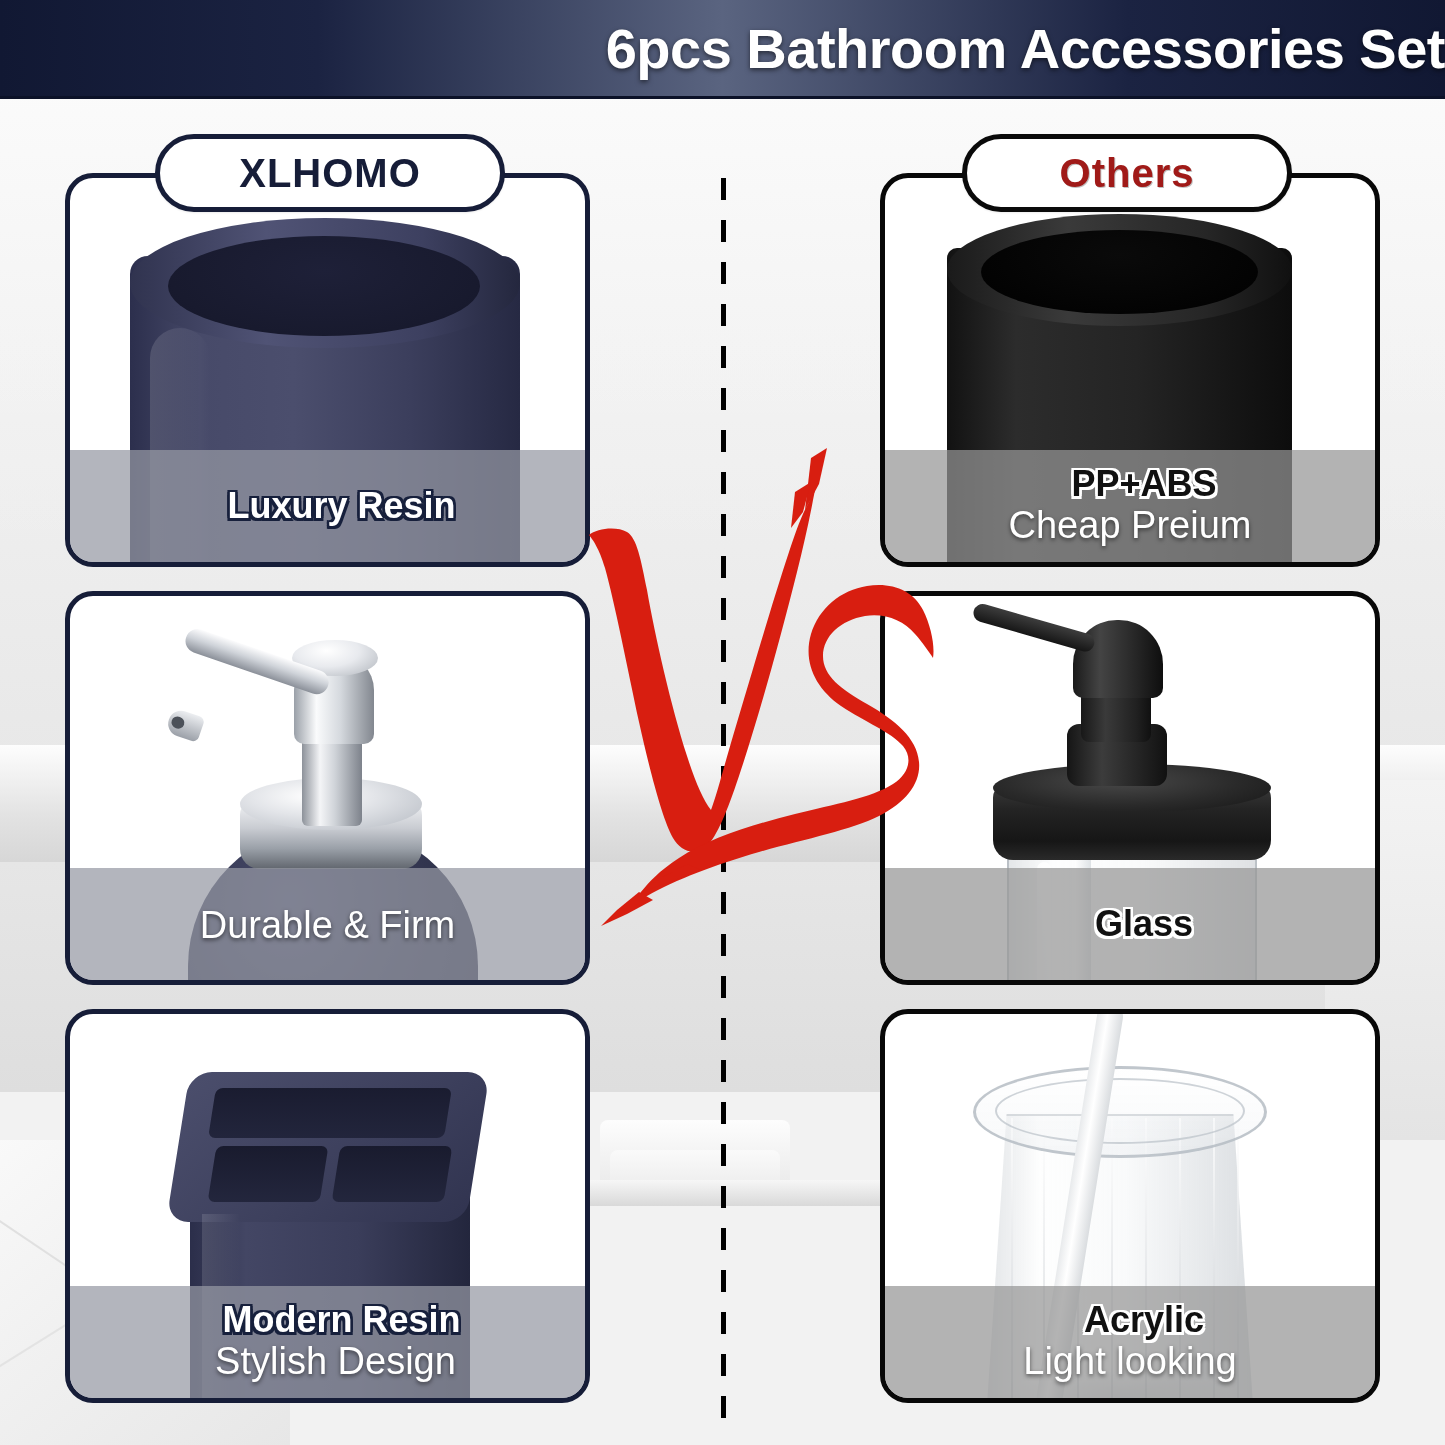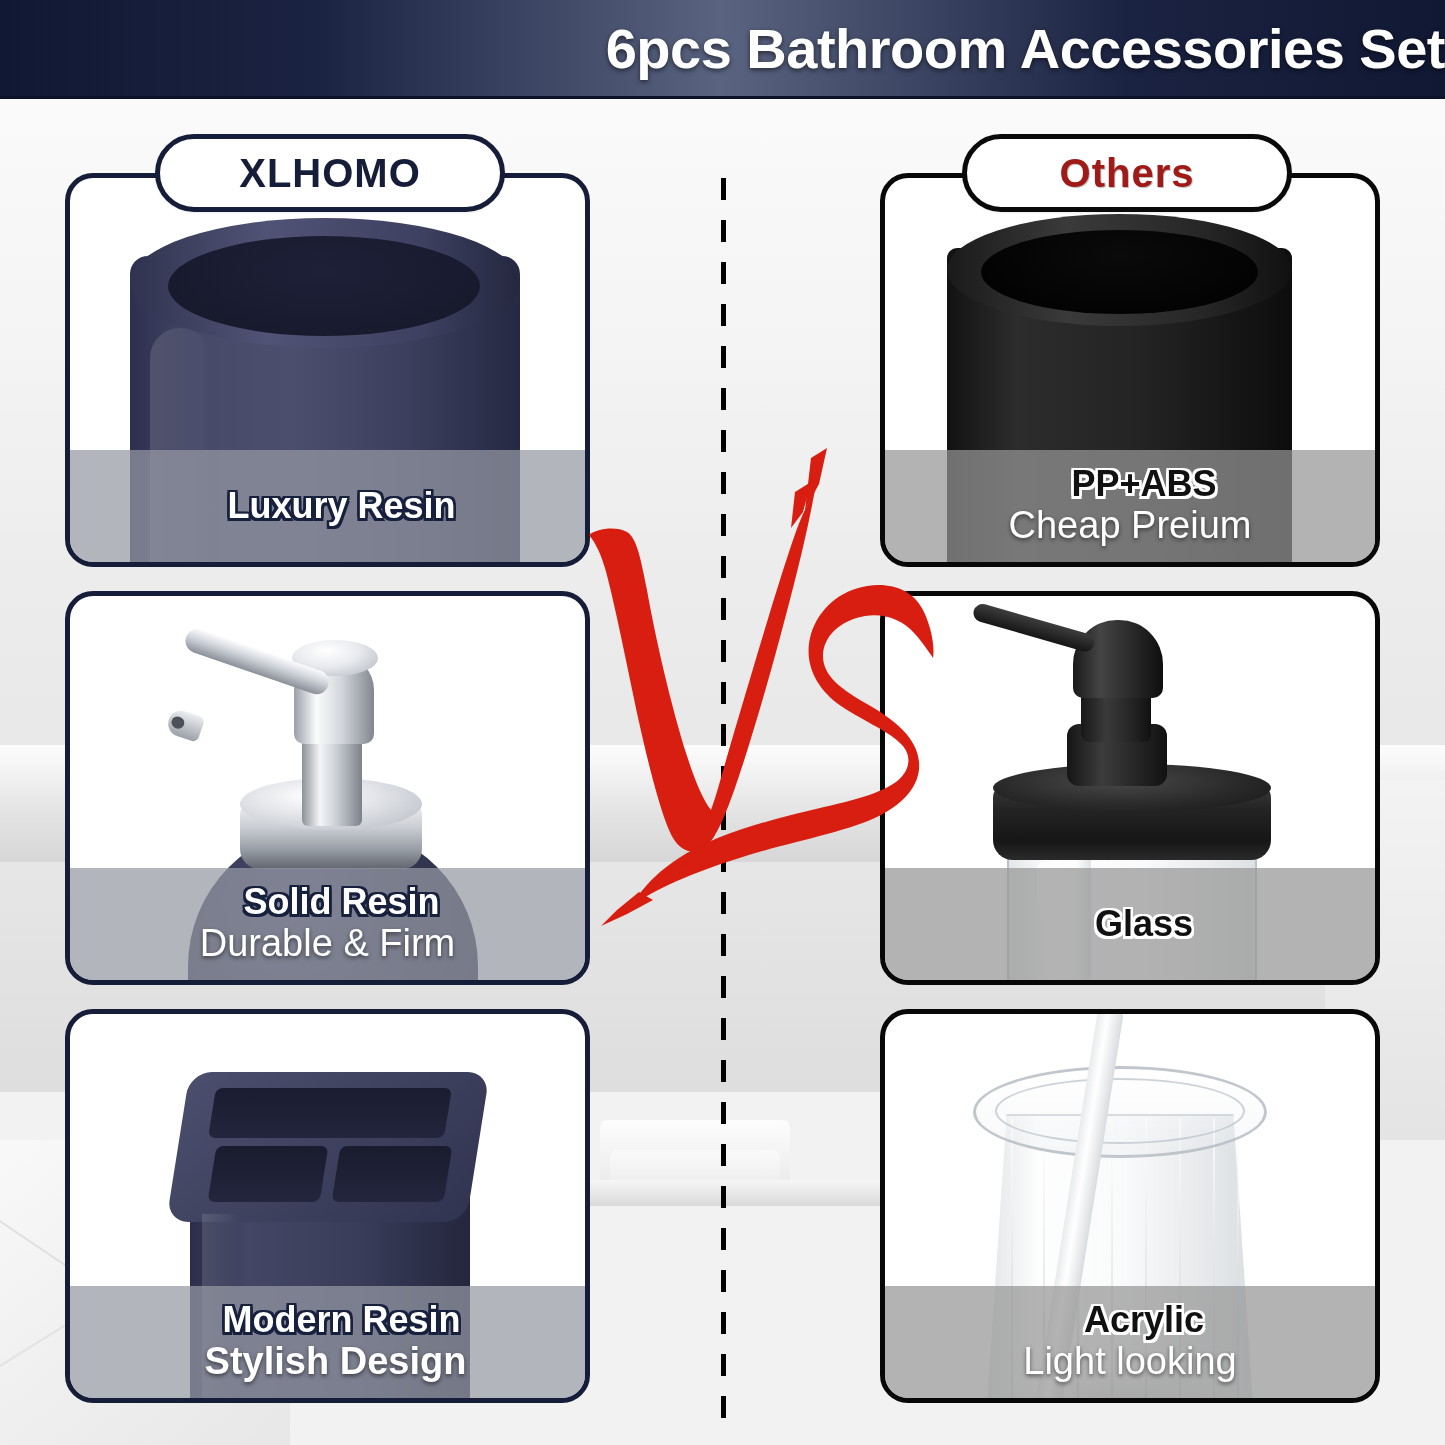--- a/index.html
+++ b/index.html
@@ -121,21 +121,21 @@
     color:#111; text-shadow:
       -2.5px -2.5px 0 #fff, 2.5px -2.5px 0 #fff,
       -2.5px  2.5px 0 #fff, 2.5px  2.5px 0 #fff,
        0 -2.5px 0 #fff, 0 2.5px 0 #fff,
       -2.5px 0 0 #fff, 2.5px 0 0 #fff;
   }
   .caption .s {
     font-size:38px; color:#ffffff; margin-top:4px; line-height:1.05;
     text-shadow:0 2px 4px rgba(0,0,0,.55);
   }
-  .caption .s.bold { font-weight:bold;margin-left:16px; }
+  .caption .s.bold { font-weight:normal;margin-left:16px; }
 
   
   #card-l1 { left:65px;  top:173px;  width:525px; height:394px; }
   #card-l2 { left:65px;  top:591px;  width:525px; height:394px; }
   #card-l3 { left:65px;  top:1009px; width:525px; height:394px; }
   #card-r1 { left:880px; top:173px;  width:500px; height:394px; }
   #card-r2 { left:880px; top:591px;  width:500px; height:394px; }
   #card-r3 { left:880px; top:1009px; width:500px; height:394px; }
 
   
@@ -393,21 +393,20 @@
     <div class="disp-body"></div>
     <div class="disp-collar"></div>
     <div class="disp-collar-top"></div>
     <div class="disp-neck"></div>
     <div class="disp-head"></div>
     <div class="disp-cap"></div>
     <div class="disp-spout"></div>
     <div class="disp-spout-tip"></div>
   </div>
   <div class="caption">
-    <div class="h">Solid Resin</div>
     <div class="s">Durable &amp; Firm</div>
   </div>
 </div>
 
 <div class="card left" id="card-l3">
   <div class="photo">
     <div class="tbh"></div>
     <div class="tbh-top"></div>
     <div class="tbh-slot-rear"></div>
     <div class="tbh-slot-l"></div>

